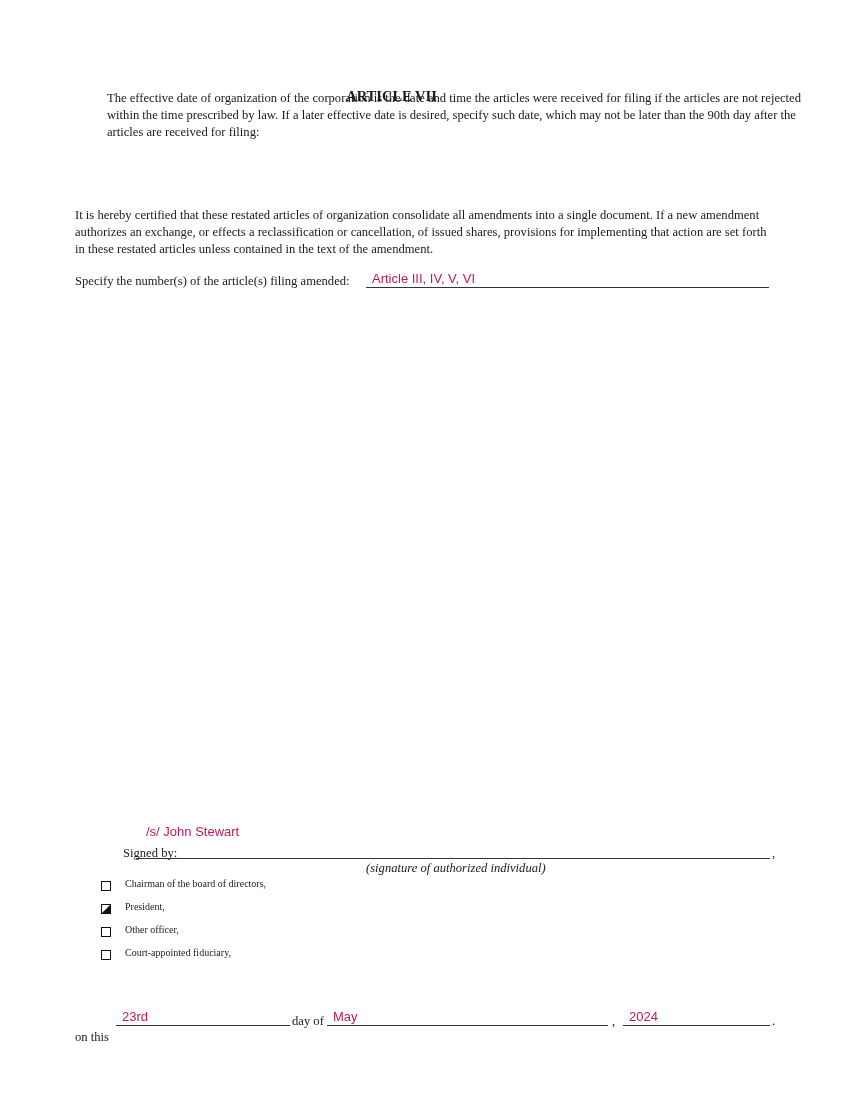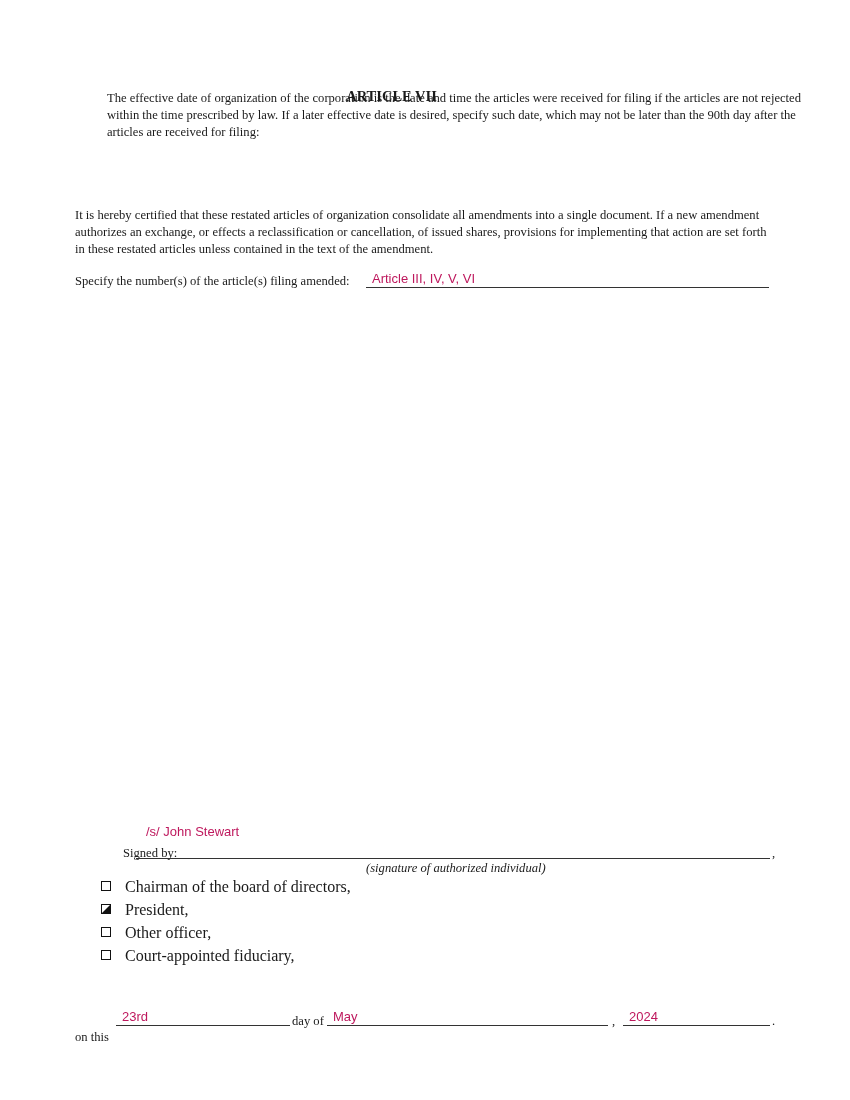--- a/index.html
+++ b/index.html
@@ -7,21 +7,21 @@
            font-family: "Liberation Serif", "DejaVu Serif", serif; color: #1a1a1a; }
     .fill { font-family: "Liberation Sans", "DejaVu Sans", sans-serif; font-size: 13px; color: #be185d; }
     .abs { position: absolute; }
     .title { left: 0; width: 783px; top: 88px; text-align: center; font-weight: bold; font-size: 14.5px; }
     .para { left: 75px; width: 700px; font-size: 12.6px; line-height: 17px; }
     .line { position: absolute; border-bottom: 1px solid #333; height: 0; }
     .row { position: absolute; font-size: 12.6px; }
     .cb { position: absolute; width: 8px; height: 8px; border: 1.6px solid #111; background: #fff; }
     .cb.checked::after { content: ""; position: absolute; left: 0; top: 0; width: 0; height: 0;
        border-left: 8px solid transparent; border-bottom: 8px solid #111; }
-    .cb-label { position: absolute; font-size: 16px; }
+    .cb-label { position: absolute; font-size: 10px; }
     .italic { font-style: italic; }
   </style>
 </head>
 <body>
 
 <div>
 
   <div class="abs title">ARTICLE VII</div>
   <div class="abs para" style="top:90px;margin-left:32px;">The effective date of organization of the corporation is the date and time the articles were received for filing if the articles are not rejected within the time prescribed by law.  If a later effective date is desired, specify such date, which may not be later than the 90th day after the articles are received for filing:</div>
 

